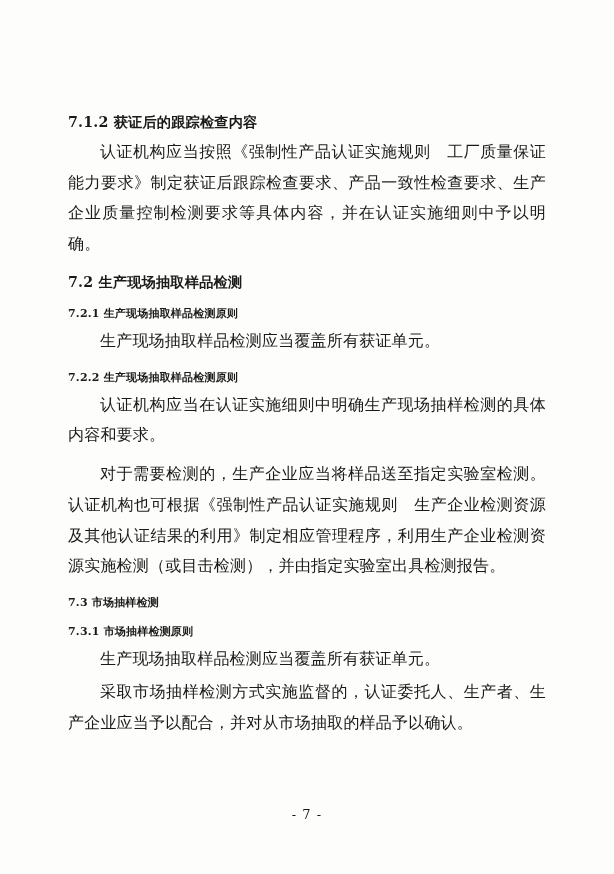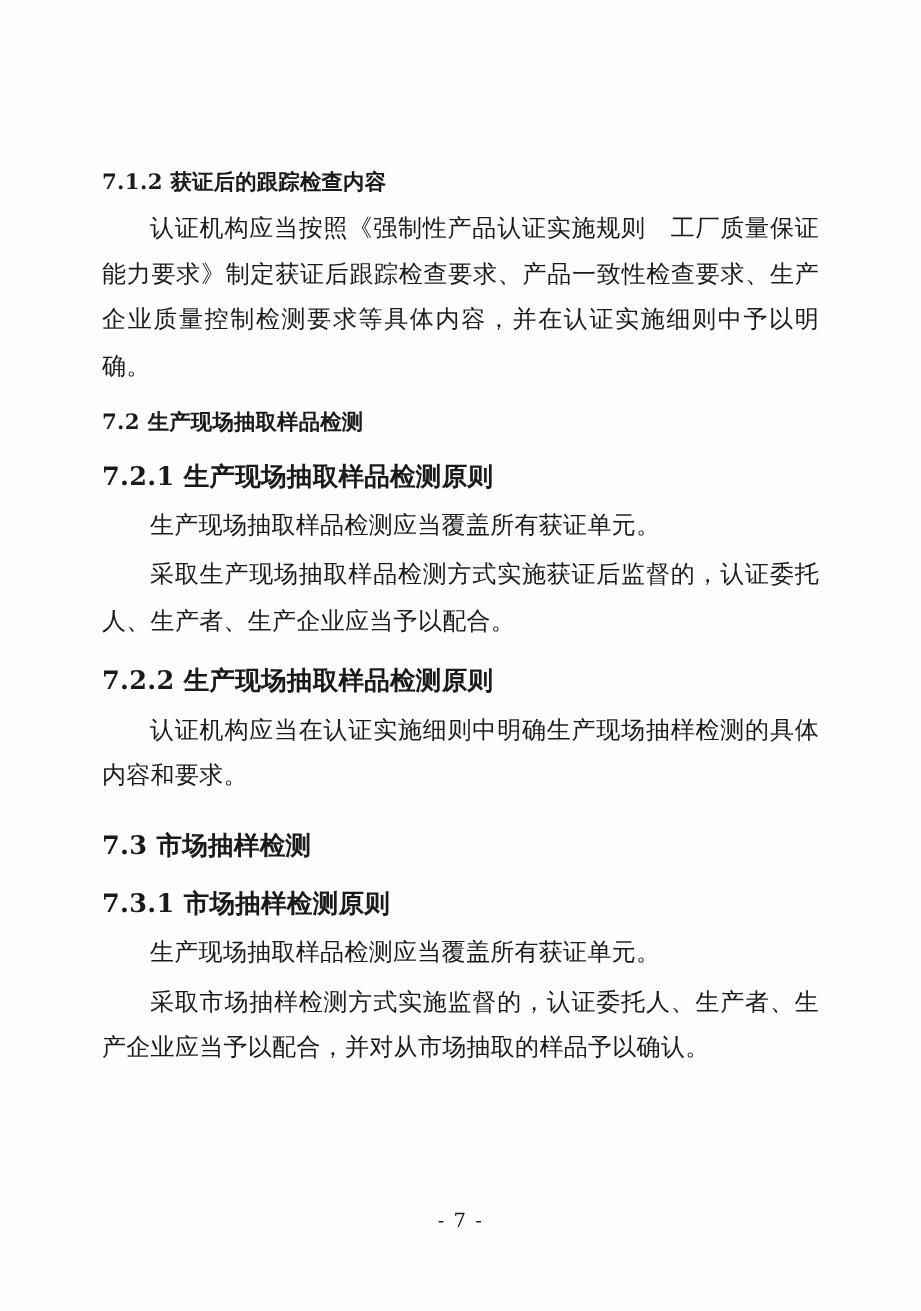--- a/index.html
+++ b/index.html
@@ -27,21 +27,21 @@
   }
   .heading {
     font-weight: bold;
     font-size: 14.2px;
     line-height: 1.55;
     margin: 11px 0 4px 0;
     letter-spacing: 0.2px;
   }
   .heading-l3 {
     font-weight: bold;
-    font-size: 17px;
+    font-size: 11px;
     line-height: 1.55;
     margin: 12px 0 4px 0;
     letter-spacing: 0.2px;
   }
   .para {
     font-size: 16px;
     line-height: 1.92;
     margin: 2px 0 2px 0;
     text-align: justify;
     text-justify: inter-ideograph;
@@ -66,25 +66,25 @@
 
 <div class="page">
   <div class="content">
 
     <div class="heading">7.1.2  获证后的跟踪检查内容</div>
     <div class="para">认证机构应当按照《强制性产品认证实施规则　工厂质量保证能力要求》制定获证后跟踪检查要求、产品一致性检查要求、生产企业质量控制检测要求等具体内容，并在认证实施细则中予以明确。</div>
 
     <div class="heading">7.2  生产现场抽取样品检测</div>
     <div class="heading-l3">7.2.1  生产现场抽取样品检测原则</div>
     <div class="para">生产现场抽取样品检测应当覆盖所有获证单元。</div>
-    <div class="para">采取生产现场抽取样品检测方式实施获证后监督的，认证委托人、生产者、生产企业应当予以配合。</div>
 
     <div class="heading-l3">7.2.2  生产现场抽取样品检测原则</div>
     <div class="para">认证机构应当在认证实施细则中明确生产现场抽样检测的具体内容和要求。</div>
     <div class="spacer-sm"></div>
+    <div class="para">对于需要检测的，生产企业应当将样品送至指定实验室检测。认证机构也可根据《强制性产品认证实施规则　生产企业检测资源及其他认证结果的利用》制定相应管理程序，利用生产企业检测资源实施检测（或目击检测），并由指定实验室出具检测报告。</div>
 
     <div class="heading-l3">7.3  市场抽样检测</div>
     <div class="heading-l3">7.3.1  市场抽样检测原则</div>
     <div class="para">生产现场抽取样品检测应当覆盖所有获证单元。</div>
     <div class="para">采取市场抽样检测方式实施监督的，认证委托人、生产者、生产企业应当予以配合，并对从市场抽取的样品予以确认。</div>
 
   </div>
 
   <div class="footer">- 7 -</div>
 </div>

